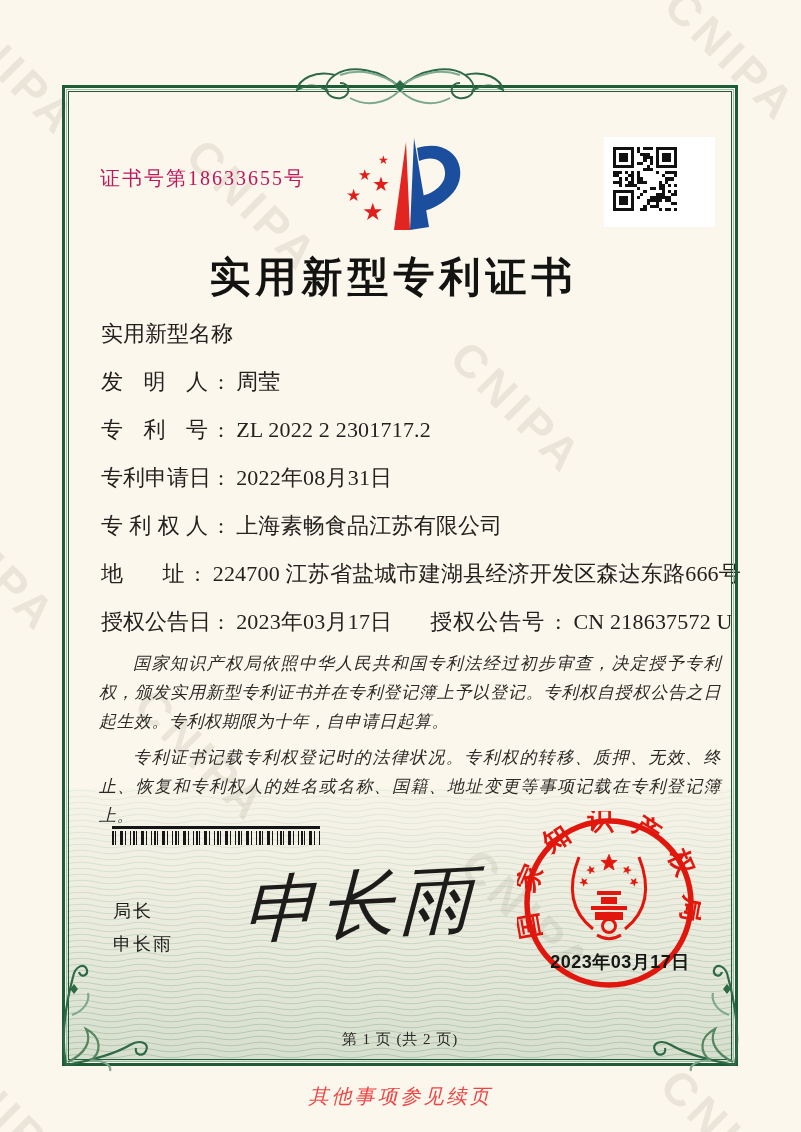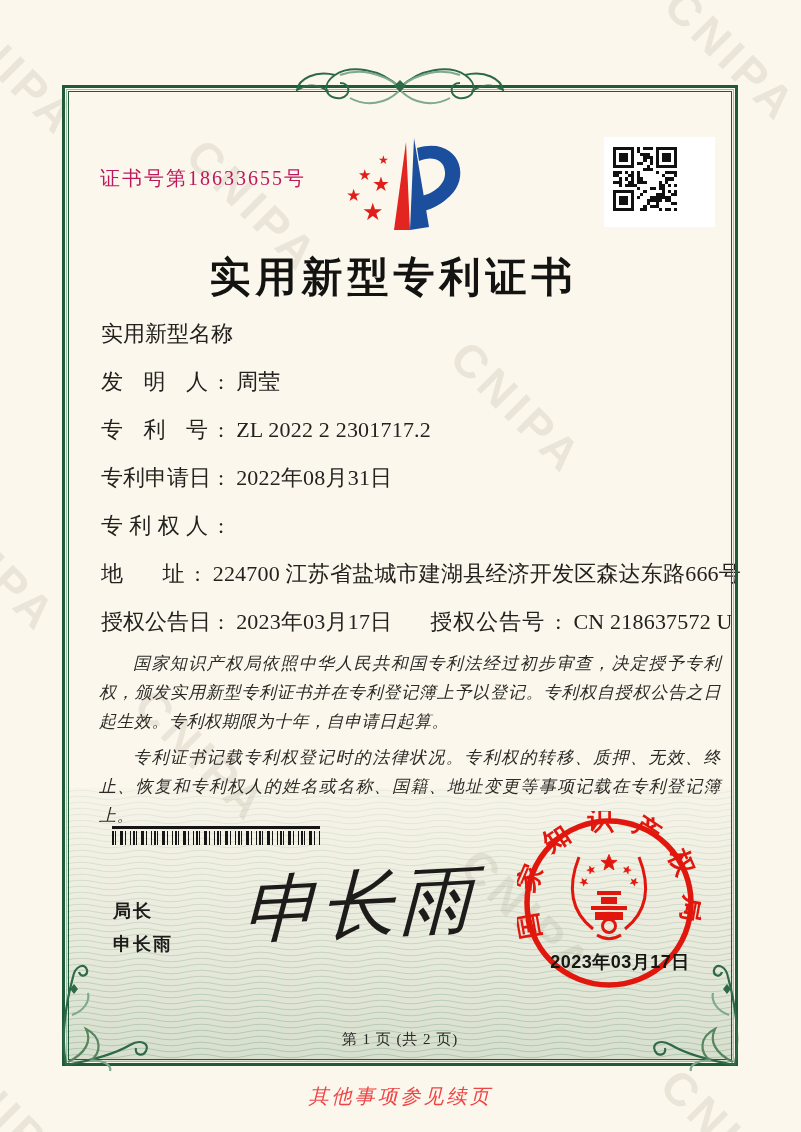--- a/index.html
+++ b/index.html
@@ -62,21 +62,21 @@
      background:repeating-linear-gradient(90deg,
        #161616 0 2px, transparent 2px 3px,
        #161616 3px 4px, transparent 4px 8px,
        #161616 8px 11px, transparent 11px 13px,
        #161616 13px 14px, transparent 14px 18px,
        #161616 18px 19px, transparent 19px 21px); }
 
   
   .director { position:absolute; left:113px; top:899px; z-index:2;
               font-family:"Liberation Sans","DejaVu Sans",sans-serif;
-              font-size:18px; font-weight:bold; color:#1c1c1a; }
+              font-size:18px; font-weight:normal; color:#1c1c1a; }
   .director div { margin-bottom:9px; letter-spacing:2px; }
   .signature { position:absolute; left:243px; top:856px; z-index:2;
                font-size:74px; color:#1d1c1a; font-style:italic;
                transform:rotate(-3deg) skewX(-4deg); letter-spacing:4px; white-space:nowrap; }
 
   
   .seal { position:absolute; left:517px; top:811px; width:184px; height:184px; z-index:2; }
   .seal-date { position:absolute; left:541px; top:950px; width:158px; text-align:center; z-index:3;
                font-family:"Liberation Sans","DejaVu Sans",sans-serif;
                font-size:18px; font-weight:bold; color:#161614; letter-spacing:0.5px; }
@@ -345,20 +345,21 @@
         <span class="fvalue">ZL 2022 2 2301717.2</span>
     </div>
     <div class="frow">
       <span class="flabel">专利申请日</span>
         <span class="fcolon">:</span>
         <span class="fvalue">2022年08月31日</span>
     </div>
     <div class="frow">
       <span class="flabel">专利权人</span>
         <span class="fcolon">:</span>
+        <span class="fvalue">上海素畅食品江苏有限公司</span>
     </div>
     <div class="frow">
       <span class="flabel">地址</span>
         <span class="fcolon">:</span>
         <span class="fvalue">224700 江苏省盐城市建湖县经济开发区森达东路666号</span>
     </div>
     <div class="frow">
       <span class="flabel">授权公告日</span>
         <span class="fcolon">:</span>
         <span class="fvalue">2023年03月17日</span>

